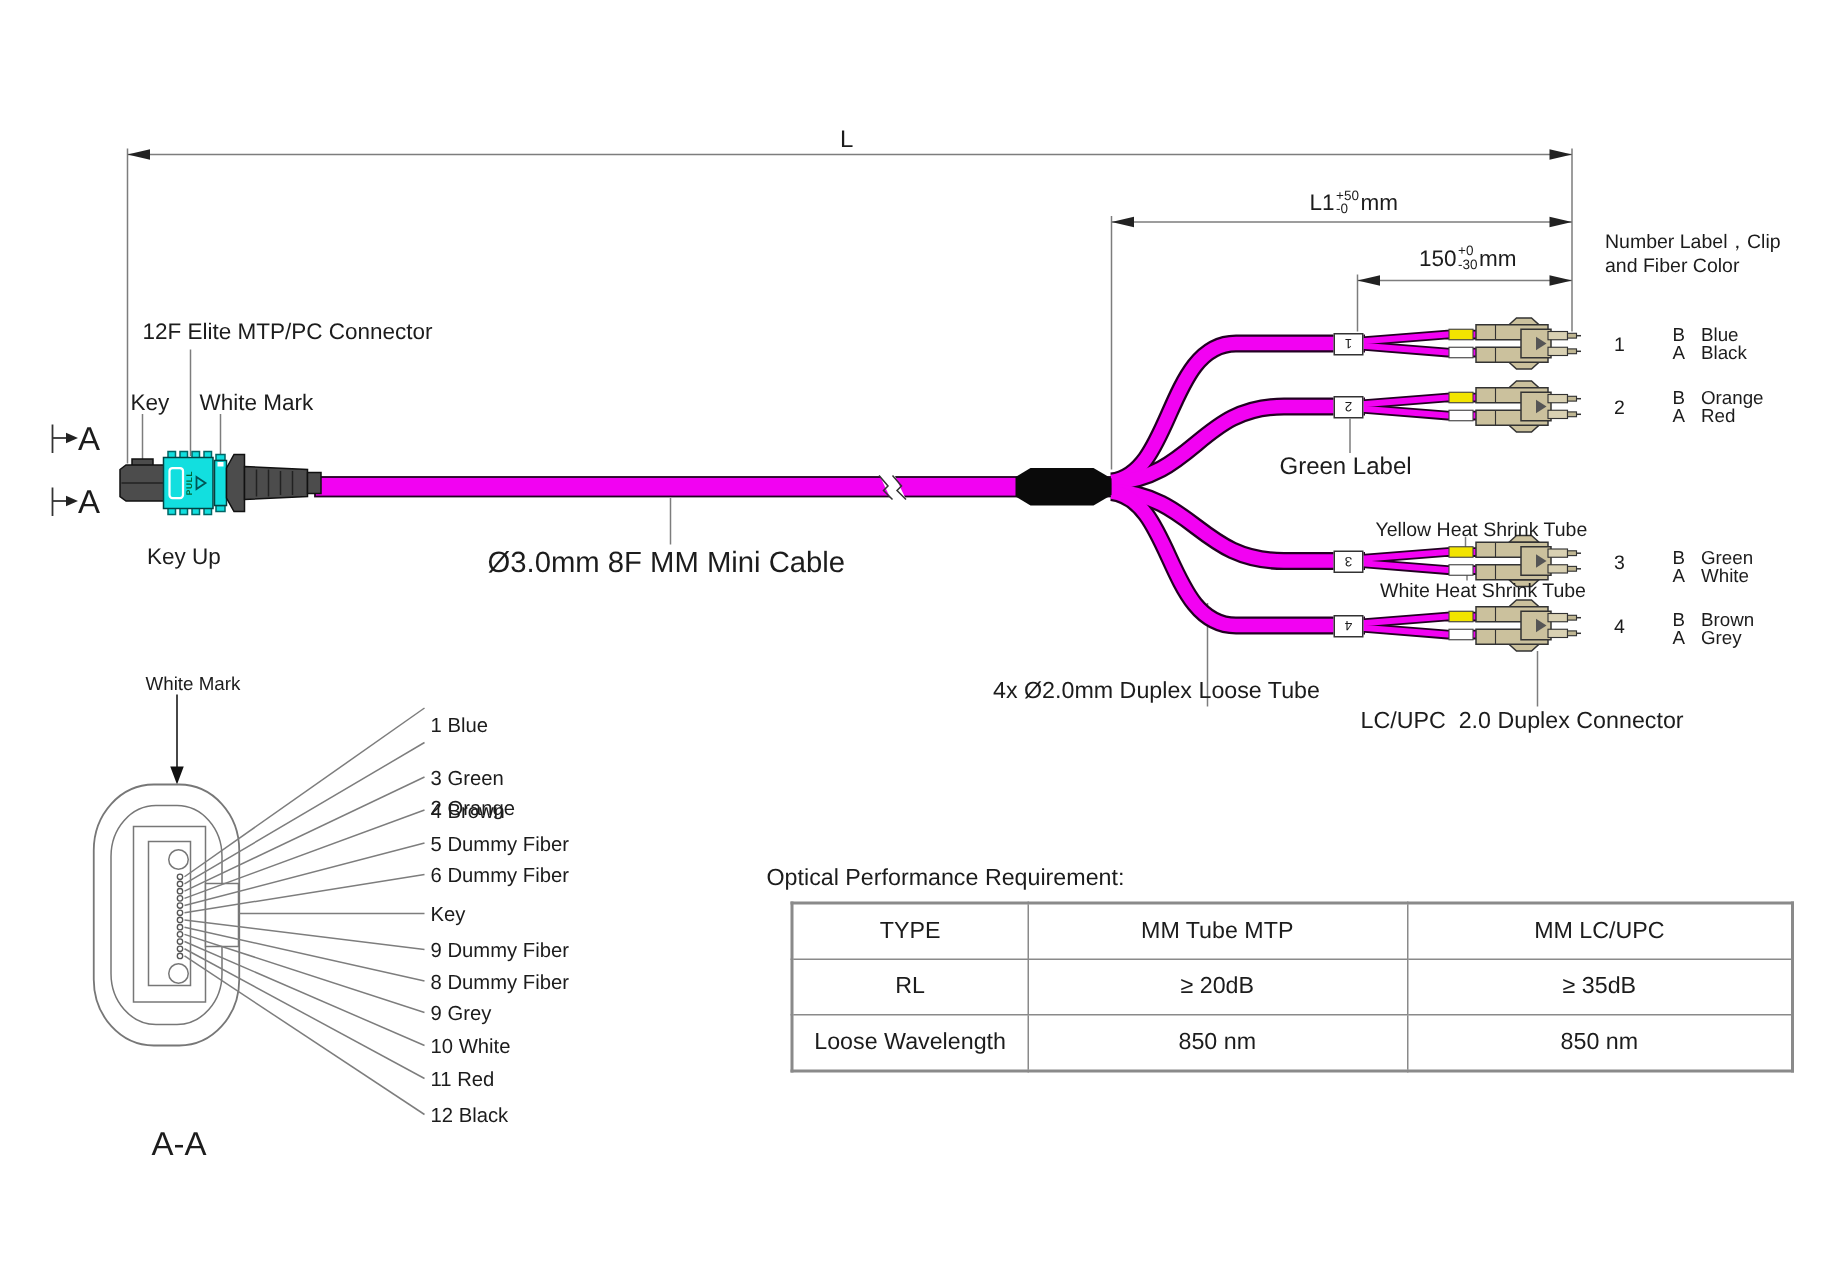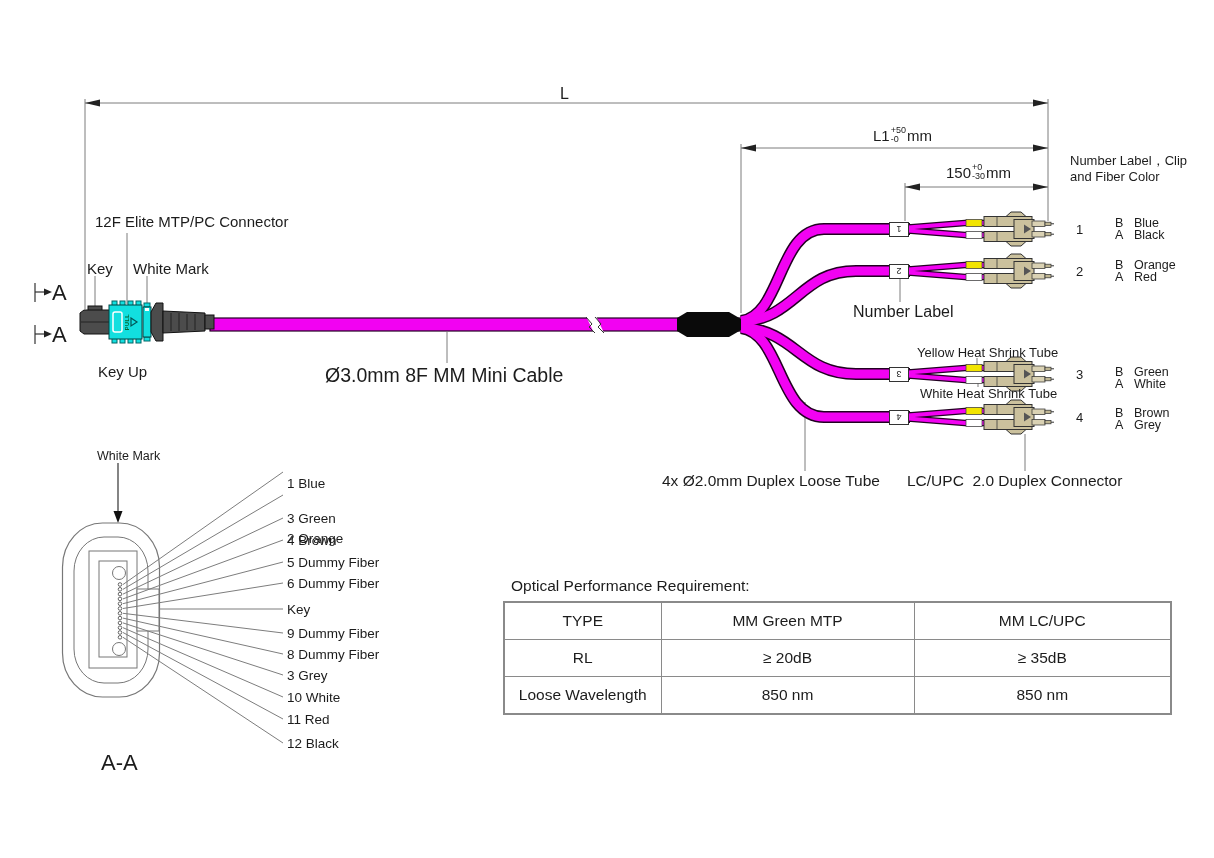--- a/index.html
+++ b/index.html
@@ -15,21 +15,21 @@
   .rightnum{position:absolute;left:1076px;font-size:13px;}
   .fibpair{position:absolute;left:1115px;display:grid;grid-template-columns:17px auto;
            font-size:12.5px;line-height:12px;column-gap:2px;}
   .seclab{position:absolute;left:287px;font-size:13.5px;white-space:nowrap;}
   .pre{white-space:pre;}
   #pull{position:absolute;left:117px;top:312px;width:20px;height:20px;display:flex;align-items:center;
         justify-content:center;font-size:5.5px;font-weight:bold;color:#063;transform:rotate(-90deg);letter-spacing:.5px;}
   #perf-table{position:absolute;left:503px;top:601px;border-collapse:collapse;table-layout:fixed;}
   #perf-table td,#perf-table th{border:1px solid #8a8a8a;font-weight:normal;font-size:15.5px;
         text-align:center;vertical-align:middle;height:36px;padding:0;}
-  #perf-table{border:2px solid #8a8a8a;}
+  #perf-table{border:2px solid #8a8a8a;margin-left:24px;}
 </style>
 </head>
 <body>
 
 <div id="canvas">
 
 <svg id="art" width="1214" height="858" viewBox="0 0 1214 858">
   <defs>
     <g id="lc-proto">
       <polygon points="1006,-12.5 1011,-17 1021,-17 1026,-12.5" fill="#CBC19D" stroke="#333" stroke-width="1"></polygon>
@@ -249,24 +249,24 @@
 <div class="lbl" style="left:95px;top:214px;">12F Elite MTP/PC Connector</div>
 <div class="lbl" style="left:87px;top:261px;">Key</div>
 <div class="lbl" style="left:133px;top:261px;">White Mark</div>
 <div class="lbl" style="left:52px;top:281px;font-size:22px;">A</div>
 <div class="lbl" style="left:52px;top:323px;font-size:22px;">A</div>
 <div class="lbl" style="left:98px;top:364px;">Key Up</div>
 <div id="pull">PULL</div>
 
 <div class="lbl" style="left:325px;top:365px;font-size:19.5px;">Ø3.0mm 8F MM Mini Cable</div>
 
-<div class="lbl" style="left:853px;top:303px;font-size:16px;">Number Label</div>
+<div class="lbl" style="left:853px;top:303px;font-size:16px;">Green Label</div>
 <div class="lbl small" style="left:917px;top:346px;">Yellow Heat Shrink Tube</div>
 <div class="lbl small" style="left:920px;top:387px;">White Heat Shrink Tube</div>
-<div class="lbl" style="left:662px;top:472px;font-size:15.5px;">4x Ø2.0mm Duplex Loose Tube</div>
+<div class="lbl" style="left:662px;top:452px;font-size:15.5px;">4x Ø2.0mm Duplex Loose Tube</div>
 <div class="lbl pre" style="left:907px;top:472px;font-size:15.5px;">LC/UPC  2.0 Duplex Connector</div>
 
 <div class="legnum" style="top:222px;">1</div>
 <div class="legnum" style="top:264px;">2</div>
 <div class="legnum" style="top:367px;">3</div>
 <div class="legnum" style="top:410px;">4</div>
 
 <div class="rightnum" style="top:222px;">1</div>
 <div class="fibpair" style="top:217px;">
   <span>B</span>
@@ -299,37 +299,37 @@
 <div class="lbl" style="left:97px;top:450px;font-size:12.5px;">White Mark</div>
 <div class="seclab" style="top:476px;">1 Blue</div>
 <div class="seclab" style="top:488px;margin-top:43px;">2 Orange</div>
 <div class="seclab" style="top:511px;">3 Green</div>
 <div class="seclab" style="top:533px;">4 Brown</div>
 <div class="seclab" style="top:555px;">5 Dummy Fiber</div>
 <div class="seclab" style="top:576px;">6 Dummy Fiber</div>
 <div class="seclab" style="top:602px;">Key</div>
 <div class="seclab" style="top:626px;">9 Dummy Fiber</div>
 <div class="seclab" style="top:647px;">8 Dummy Fiber</div>
-<div class="seclab" style="top:668px;">3 Grey</div>
+<div class="seclab" style="top:668px;">9 Grey</div>
 <div class="seclab" style="top:690px;">10 White</div>
 <div class="seclab" style="top:712px;">11 Red</div>
 <div class="seclab" style="top:736px;">12 Black</div>
 <div class="lbl" style="left:101px;top:723px;font-size:22px;margin-top:28px;">A-A</div>
 
 <div class="lbl" style="left:511px;top:577px;font-size:15.5px;">Optical Performance Requirement:</div>
 <table id="perf-table">
   <colgroup>
         <col style="width:157px">
         <col style="width:253px">
         <col style="width:257px">
       </colgroup>
   <tbody>
     <tr>
       <th>TYPE</th>
-      <th>MM Green MTP</th>
+      <th>MM Tube MTP</th>
       <th>MM LC/UPC</th>
     </tr>
     <tr>
       <td>RL</td>
       <td>≥ 20dB</td>
       <td>≥ 35dB</td>
     </tr>
     <tr>
       <td>Loose Wavelength</td>
       <td>850 nm</td>

